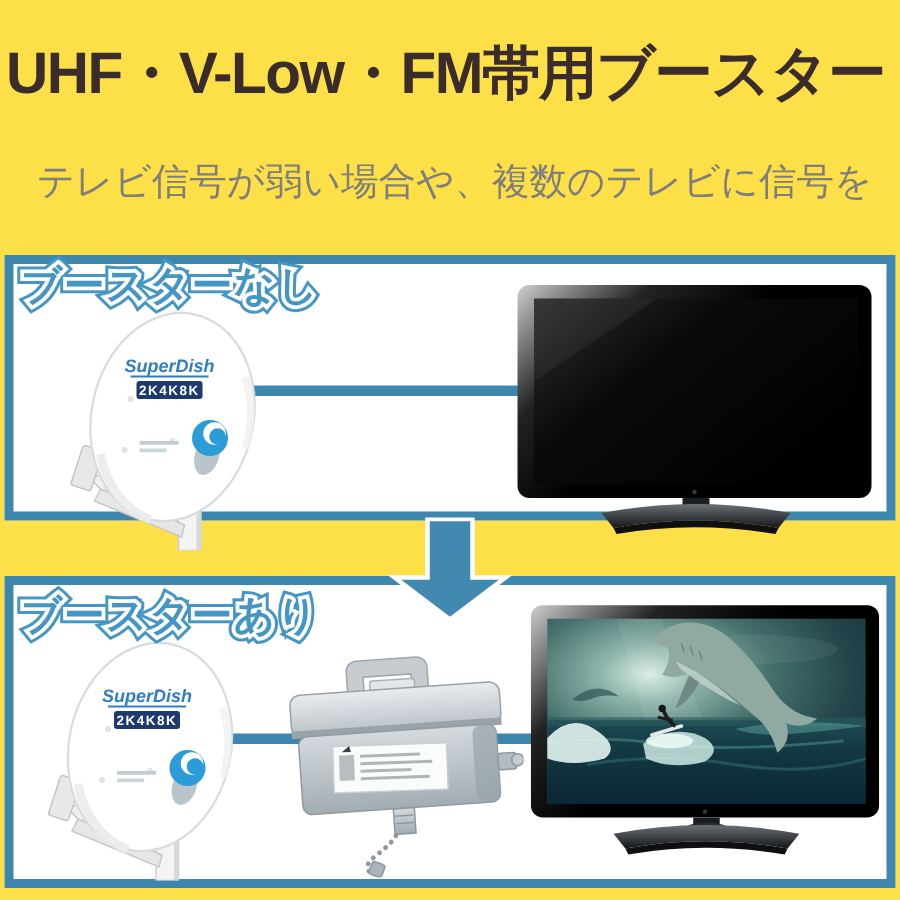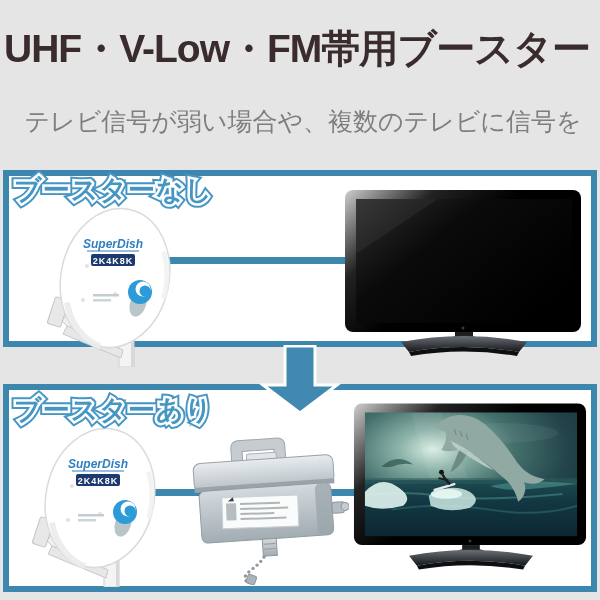--- a/index.html
+++ b/index.html
@@ -1,16 +1,16 @@
 <!DOCTYPE html>
 <html><head>
 <meta charset="utf-8">
 <style>
   html,body{margin:0;padding:0;background:#fff;}
-  .stage{position:relative;width:600px;height:600px;background:#e5e5e5;overflow:hidden;
+  .stage{position:relative;width:600px;height:600px;background:#fde047;overflow:hidden;
          font-family:"Liberation Sans",sans-serif;}
   .title{position:absolute;left:4px;top:22px;margin:0;font-size:39px;font-weight:800;
          color:#3a2b2d;letter-spacing:-1px;white-space:nowrap;}
   .subtitle{position:absolute;top:102px;left:0;width:600px;margin:3px;text-align:center;
          color:#7e7e7e;font-size:25px;line-height:33px;font-weight:500;}
   .panel{position:absolute;left:3px;width:594px;border:6px solid #3d86ad;background:#fff;
          box-sizing:border-box;}
   .panel-before{top:170px;height:177px;}
   .panel-after{top:384px;height:208px;}
   .bubble{position:absolute;z-index:6;height:36px;width:250px;}

